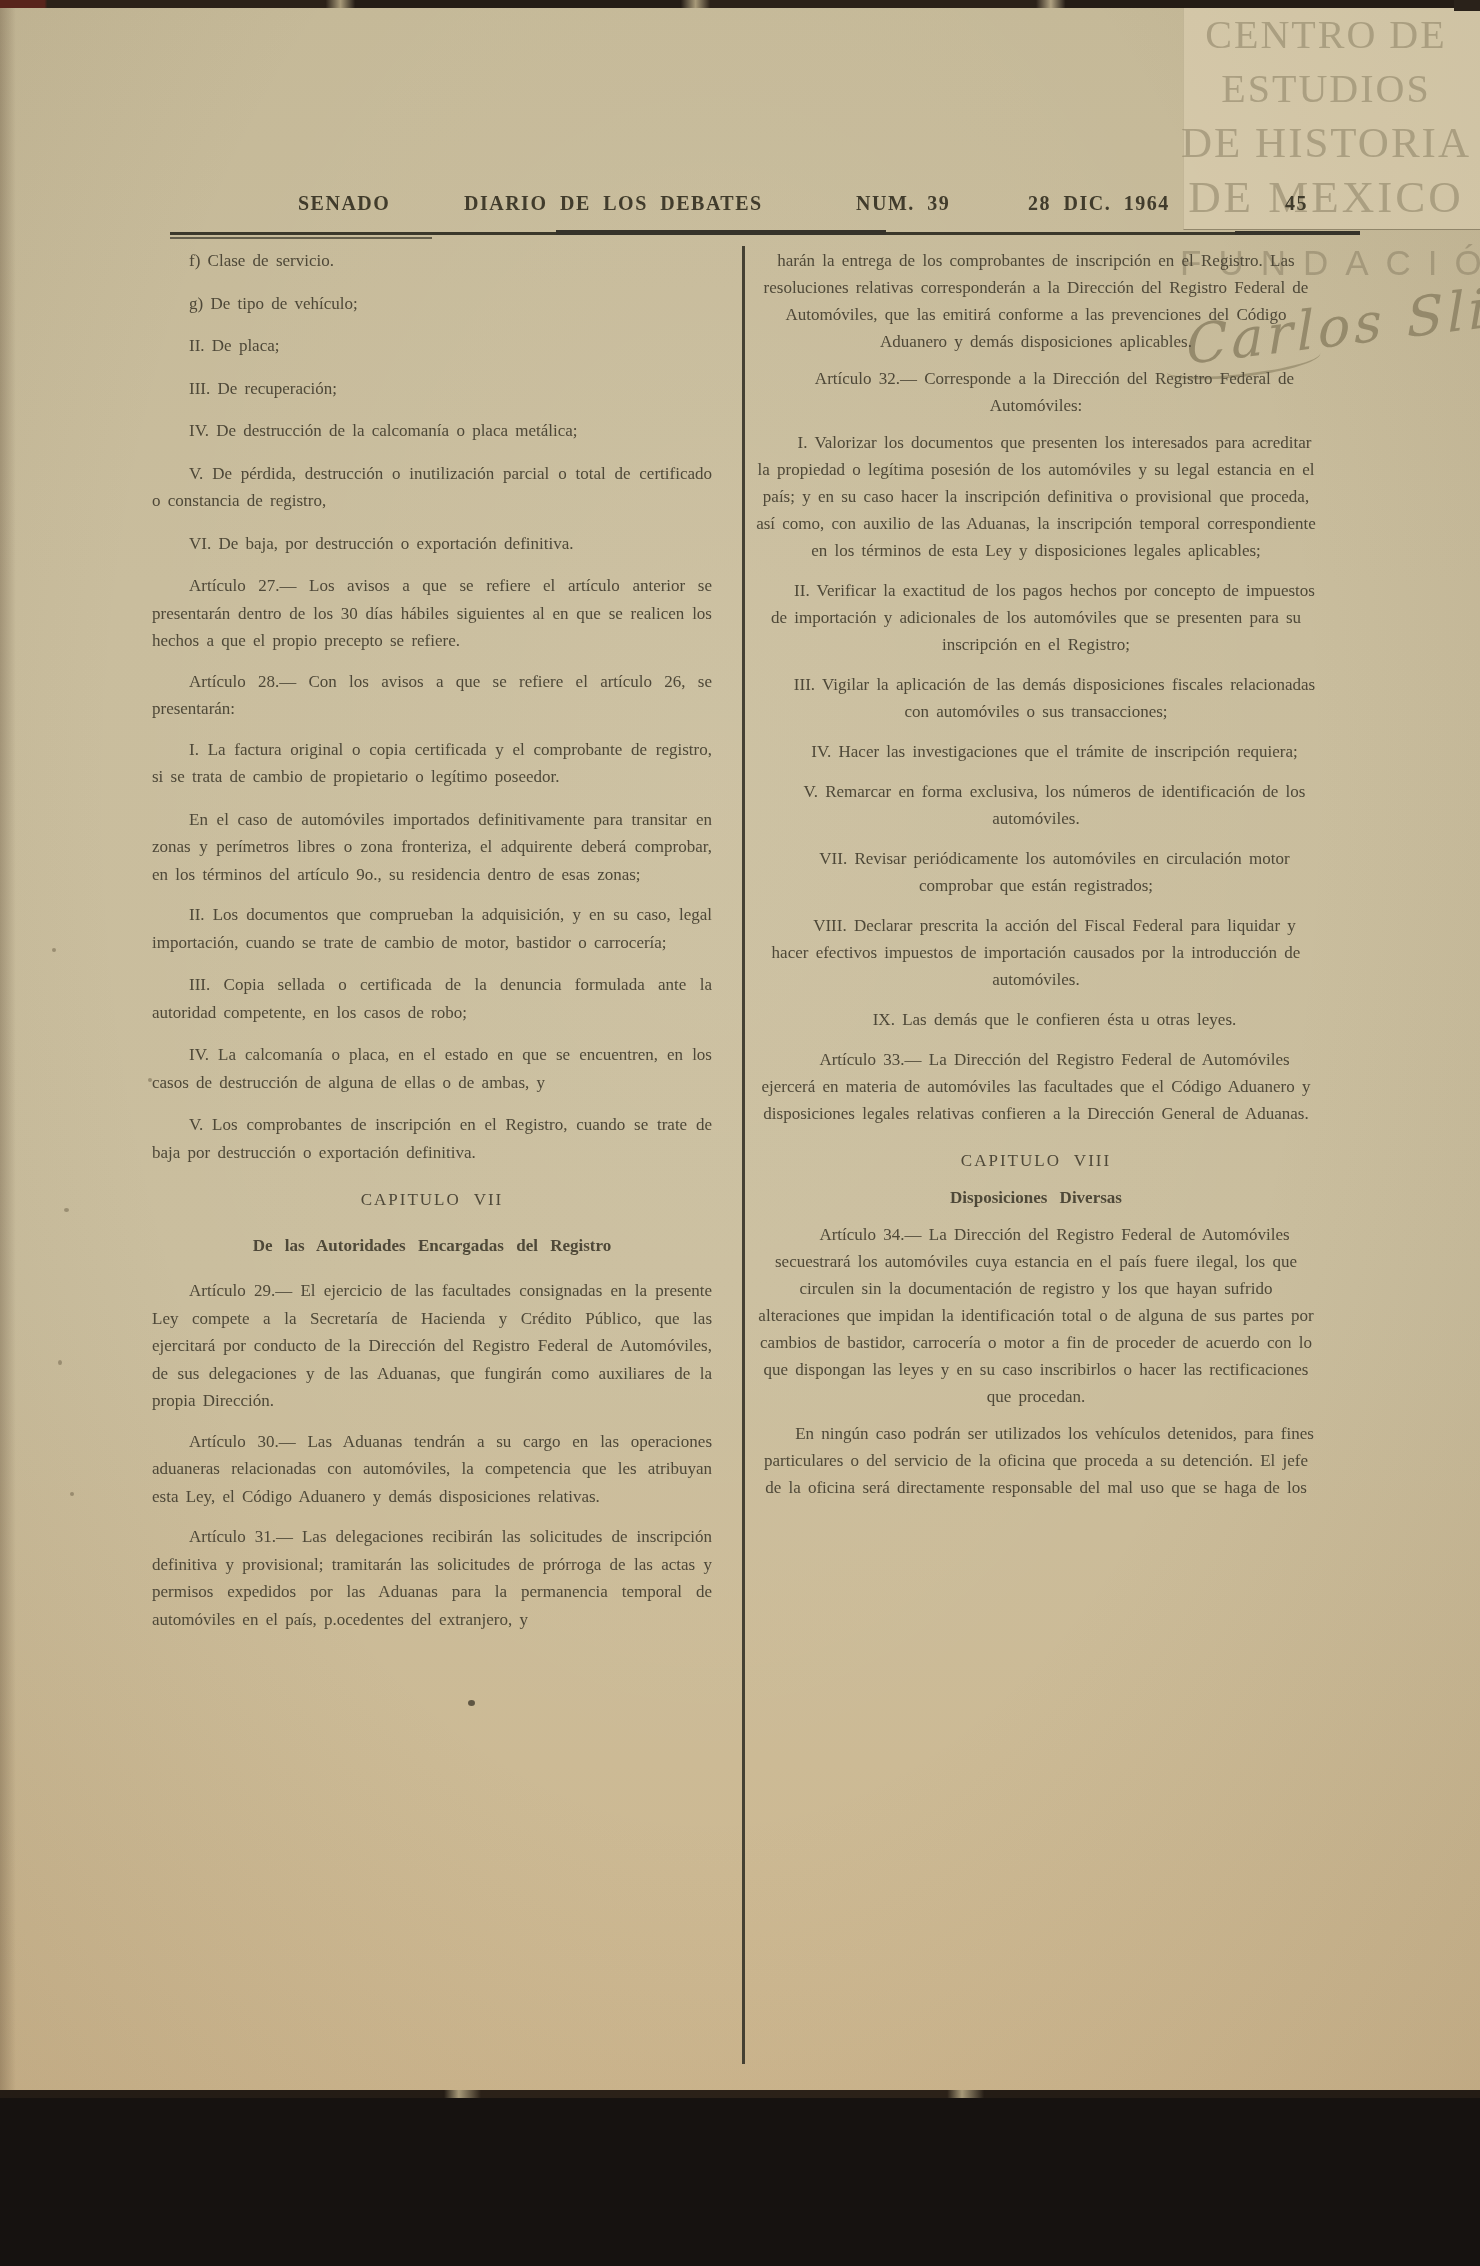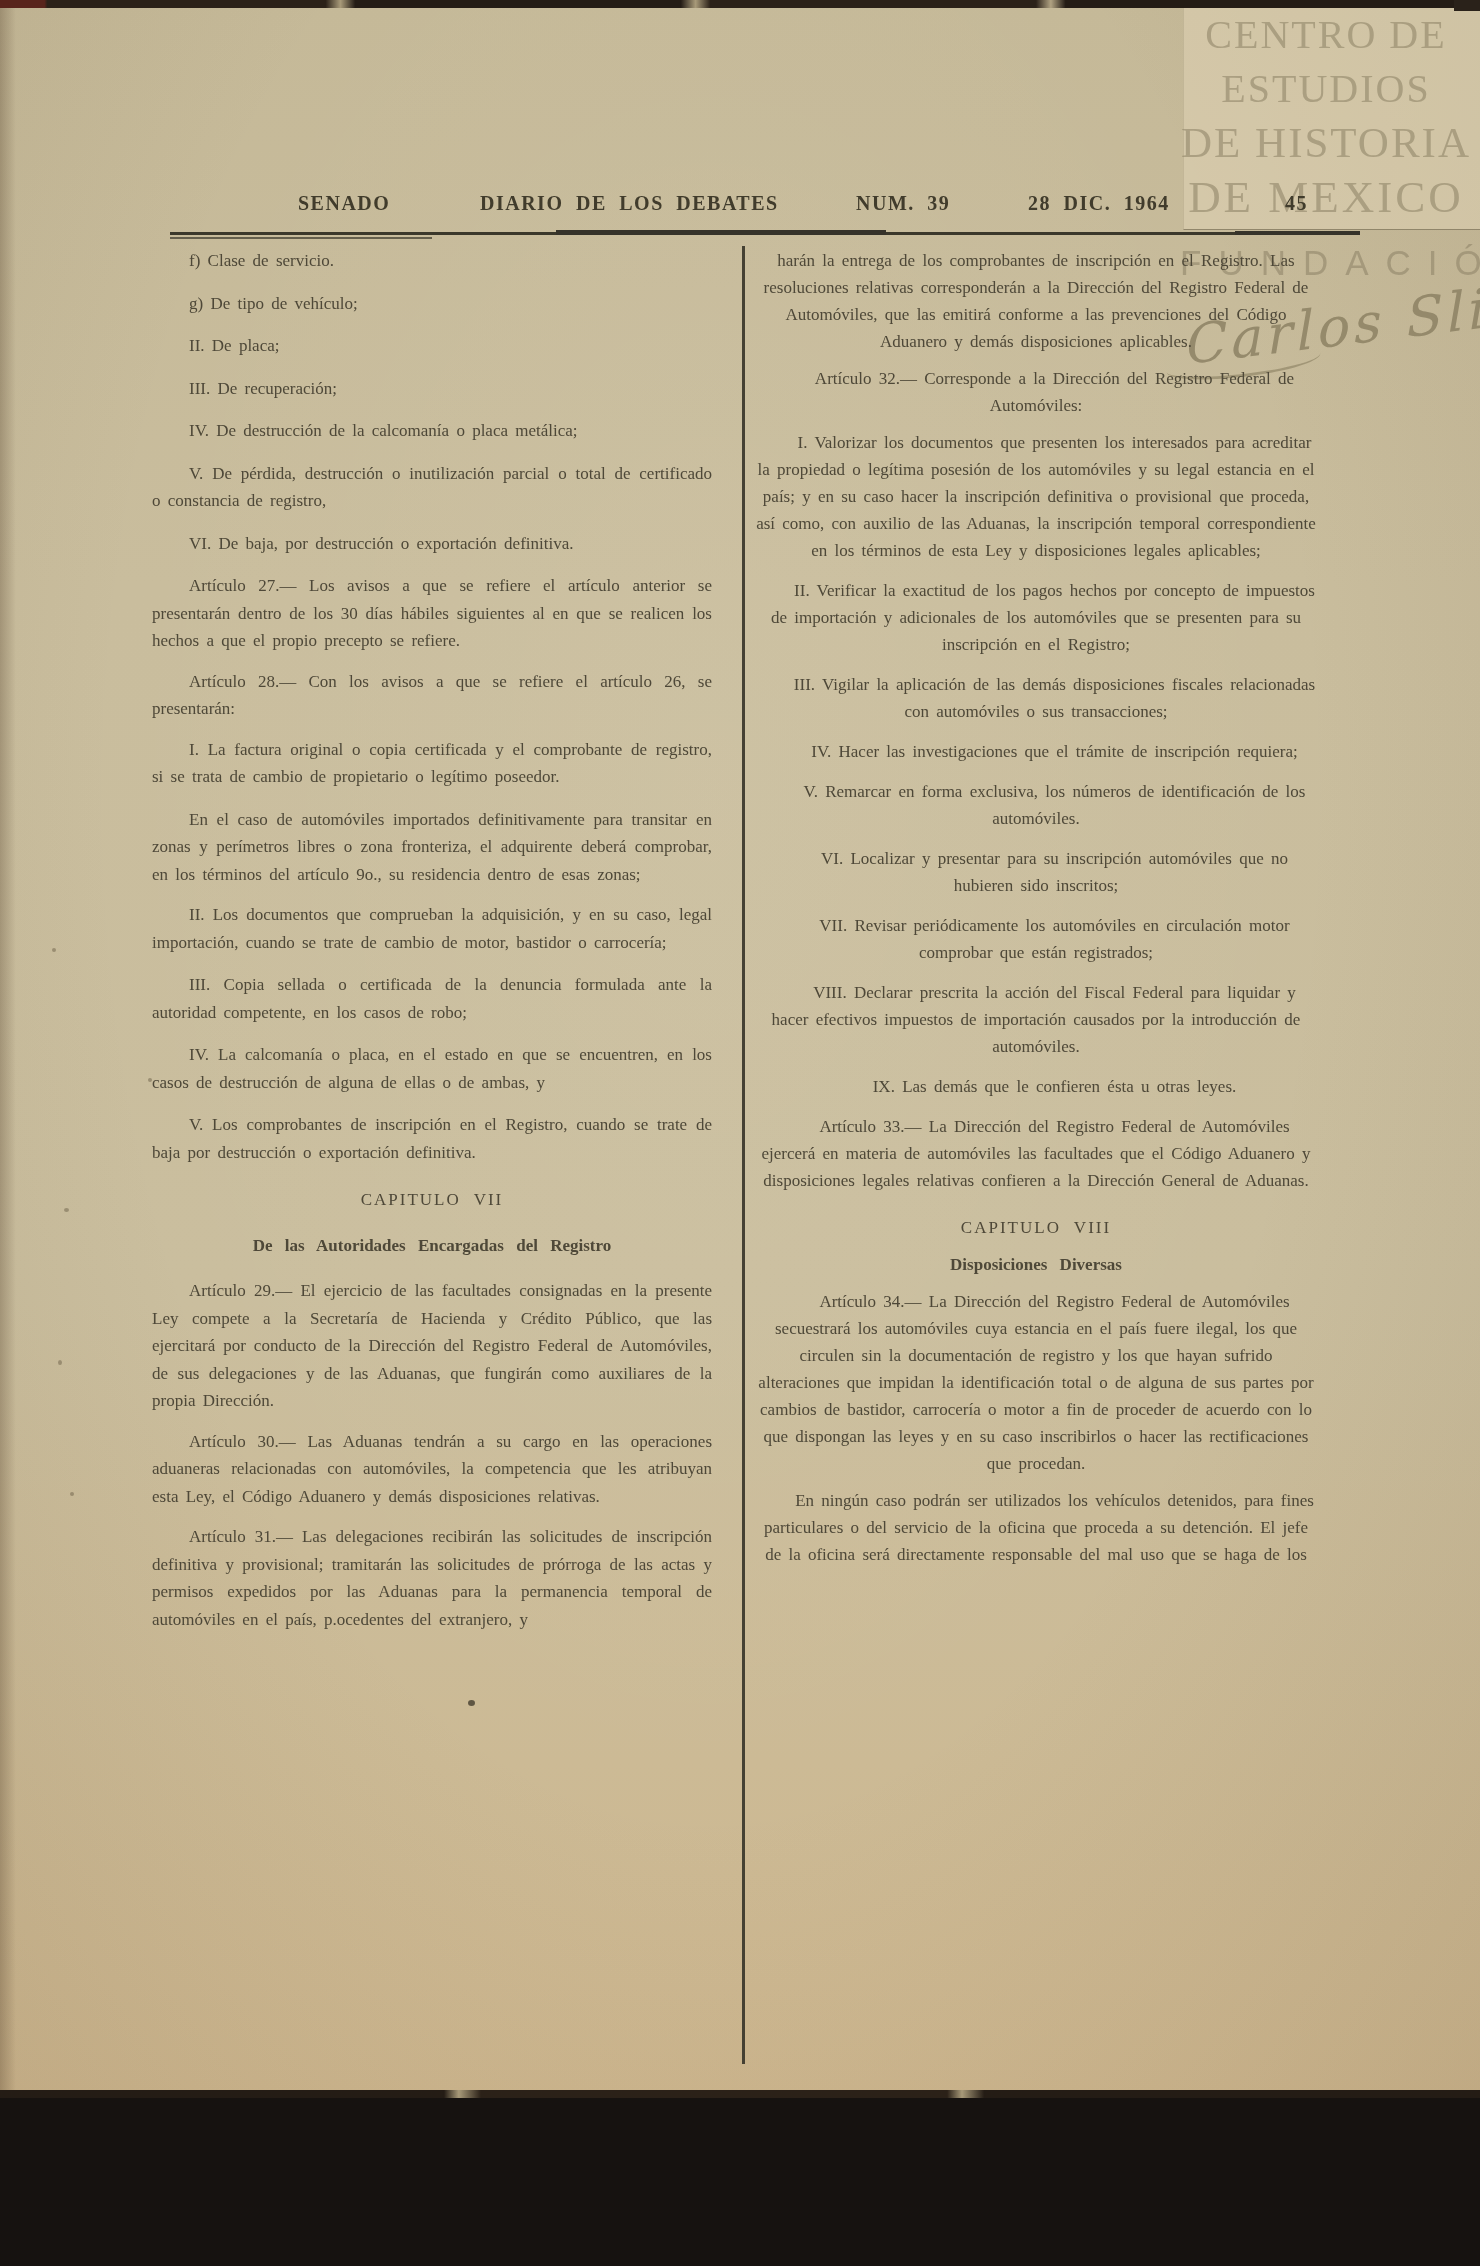--- a/index.html
+++ b/index.html
@@ -20,21 +20,21 @@
     background:linear-gradient(90deg,rgba(70,50,30,0.28),rgba(70,50,30,0));}
   #edge-corner-tr{right:0;top:0;width:26px;height:11px;background:#2a221a;}
   
   #corner-overlay{position:absolute;left:1183px;top:0;width:297px;height:229px;
     background:rgba(228,216,186,0.48);
     border-left:1px solid rgba(160,148,120,0.35);
     border-bottom:1px solid rgba(110,100,75,0.65);}
   
   .hd{position:absolute;top:192px;font-weight:bold;font-size:20px;color:#413c2c;
       letter-spacing:1.5px;word-spacing:6px;white-space:nowrap;}
-  #hd-senado{left:298px;} #hd-title{left:480px;} #hd-num{left:856px;}
+  #hd-senado{left:298px;} #hd-title{left:464px;} #hd-num{left:856px;}
   #hd-date{left:1028px;} #hd-page{left:1285px;}
   .rule{position:absolute;background:#3b382b;}
   #rule-main{left:170px;top:232px;width:1190px;height:3px;}
   #rule-echo1{left:170px;top:237px;width:262px;height:2px;background:rgba(59,56,43,0.7);}
   #rule-echo2{left:556px;top:230px;width:330px;height:5px;background:#36332a;}
   #rule-echo3{left:1235px;top:231px;width:125px;height:4px;background:#36332a;}
   
   #divider{position:absolute;left:742px;top:246px;width:3px;height:1818px;background:rgba(57,54,42,0.92);}
   
   .col{position:absolute;top:247px;width:560px;color:#4e4838;}
@@ -119,21 +119,20 @@
       <p class="block para">Artículo 31.— Las delegaciones recibirán las solicitudes de inscripción definitiva y provisional; tramitarán las solicitudes de prórroga de las actas y permisos expedidos por las Aduanas para la permanencia temporal de automóviles en el país, p.ocedentes del extranjero, y</p>
     </div>
   <div class="col" id="col-right">
       <p class="block para lead">harán la entrega de los comprobantes de inscripción en el Registro. Las resoluciones relativas corresponderán a la Dirección del Registro Federal de Automóviles, que las emitirá conforme a las prevenciones del Código Aduanero y demás disposiciones aplicables.</p>
       <p class="block para">Artículo 32.— Corresponde a la Dirección del Registro Federal de Automóviles:</p>
       <p class="block item">I. Valorizar los documentos que presenten los interesados para acreditar la propiedad o legítima posesión de los automóviles y su legal estancia en el país; y en su caso hacer la inscripción definitiva o provisional que proceda, así como, con auxilio de las Aduanas, la inscripción temporal correspondiente en los términos de esta Ley y disposiciones legales aplicables;</p>
       <p class="block item">II. Verificar la exactitud de los pagos hechos por concepto de impuestos de importación y adicionales de los automóviles que se presenten para su inscripción en el Registro;</p>
       <p class="block item">III. Vigilar la aplicación de las demás disposiciones fiscales relacionadas con automóviles o sus transacciones;</p>
       <p class="block item">IV. Hacer las investigaciones que el trámite de inscripción requiera;</p>
       <p class="block item">V. Remarcar en forma exclusiva, los números de identificación de los automóviles.</p>
-      <p class="block item">VI. Localizar y presentar para su inscripción automóviles que no hubieren sido inscritos;</p>
       <p class="block item">VII. Revisar periódicamente los automóviles en circulación motor comprobar que están registrados;</p>
       <p class="block item">VIII. Declarar prescrita la acción del Fiscal Federal para liquidar y hacer efectivos impuestos de importación causados por la introducción de automóviles.</p>
       <p class="block item">IX. Las demás que le confieren ésta u otras leyes.</p>
       <p class="block para">Artículo 33.— La Dirección del Registro Federal de Automóviles ejercerá en materia de automóviles las facultades que el Código Aduanero y disposiciones legales relativas confieren a la Dirección General de Aduanas.</p>
       <p class="block chapter">CAPITULO VIII</p>
       <p class="block chapter-title">Disposiciones Diversas</p>
       <p class="block para">Artículo 34.— La Dirección del Registro Federal de Automóviles secuestrará los automóviles cuya estancia en el país fuere ilegal, los que circulen sin la documentación de registro y los que hayan sufrido alteraciones que impidan la identificación total o de alguna de sus partes por cambios de bastidor, carrocería o motor a fin de proceder de acuerdo con lo que dispongan las leyes y en su caso inscribirlos o hacer las rectificaciones que procedan.</p>
       <p class="block para">En ningún caso podrán ser utilizados los vehículos detenidos, para fines particulares o del servicio de la oficina que proceda a su detención. El jefe de la oficina será directamente responsable del mal uso que se haga de los</p>
     </div>
 

